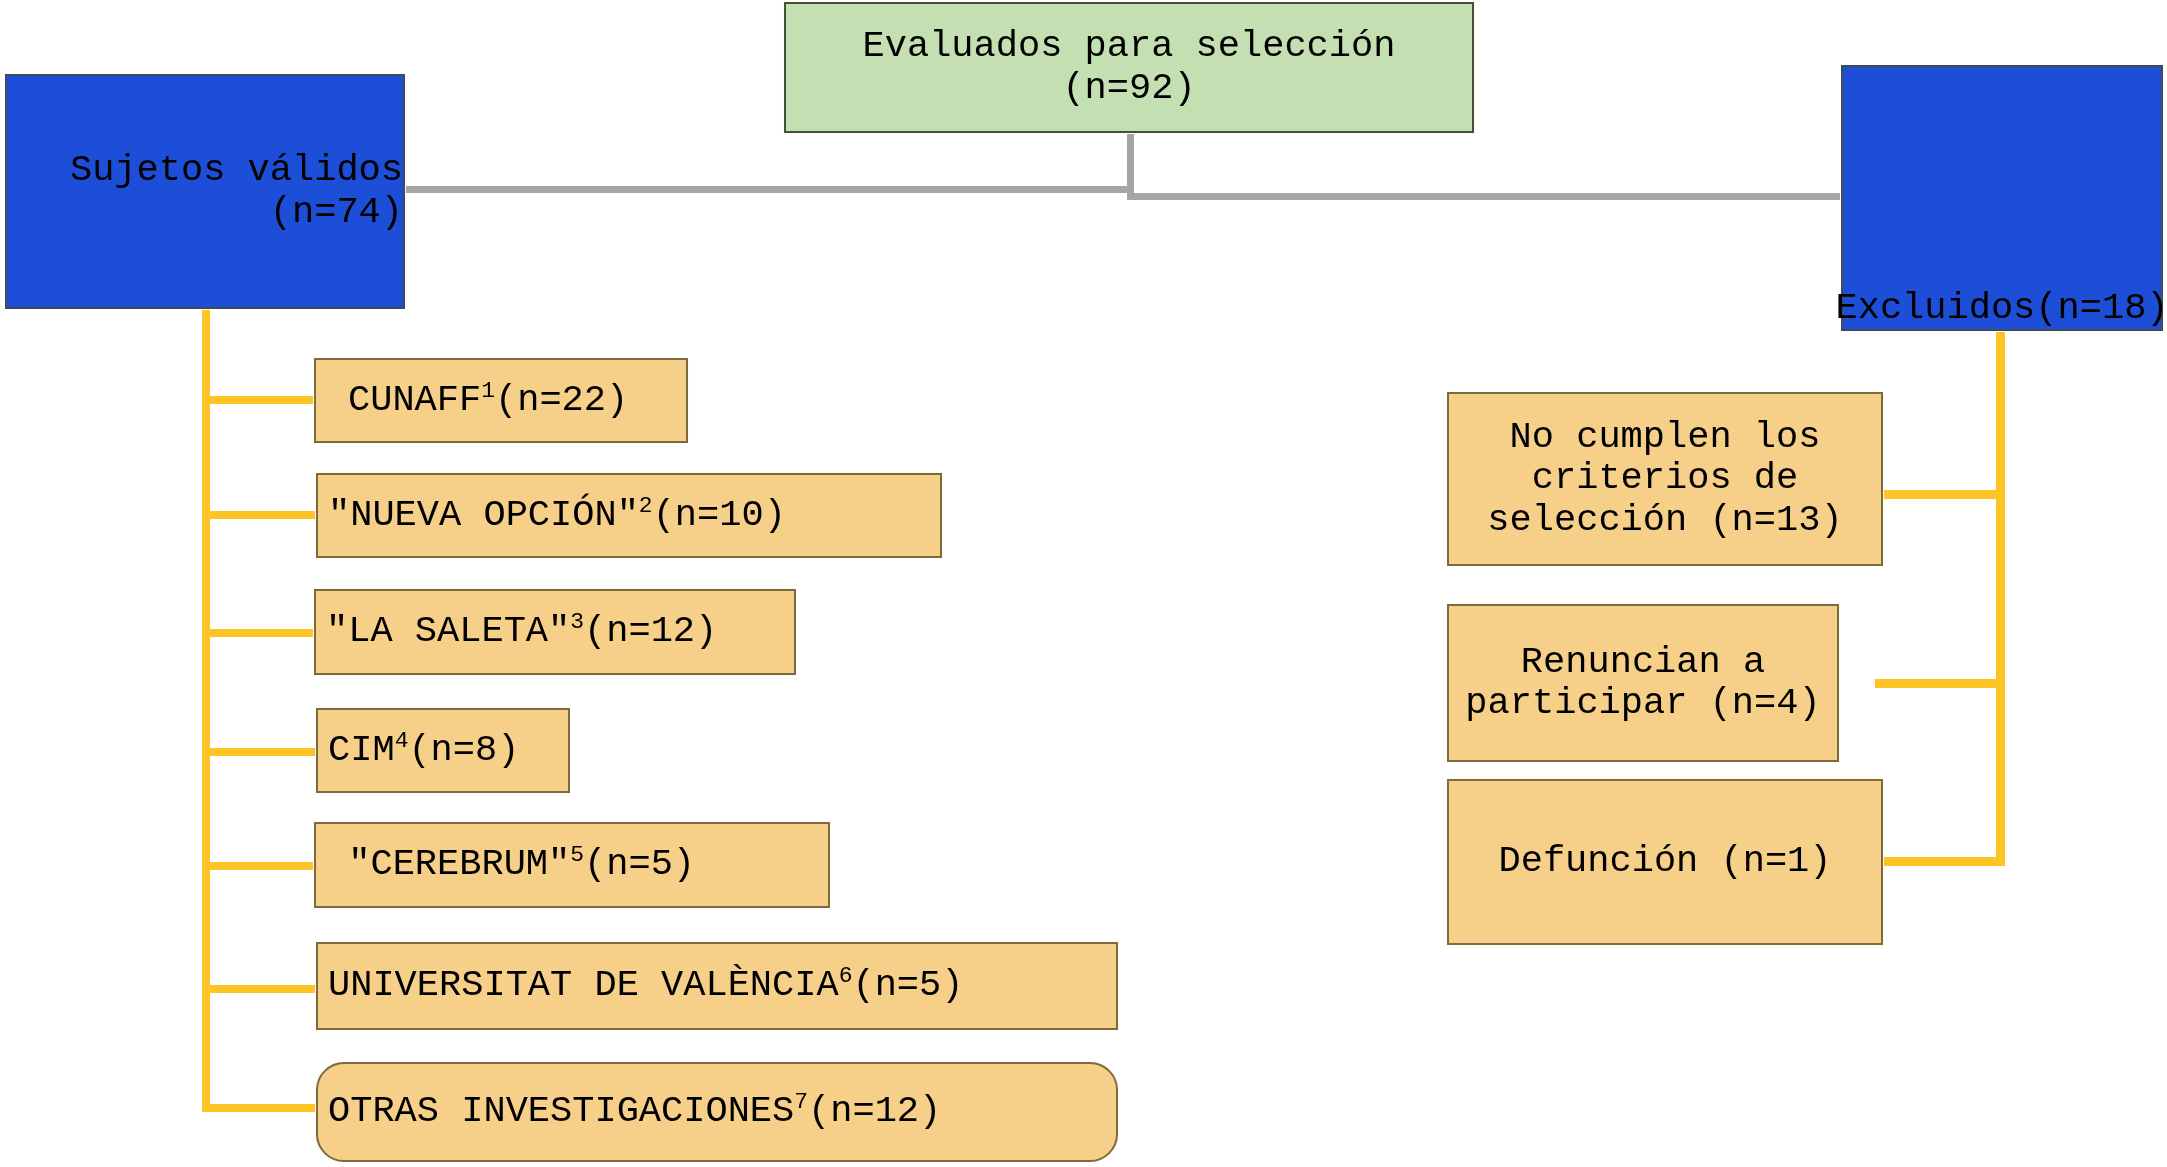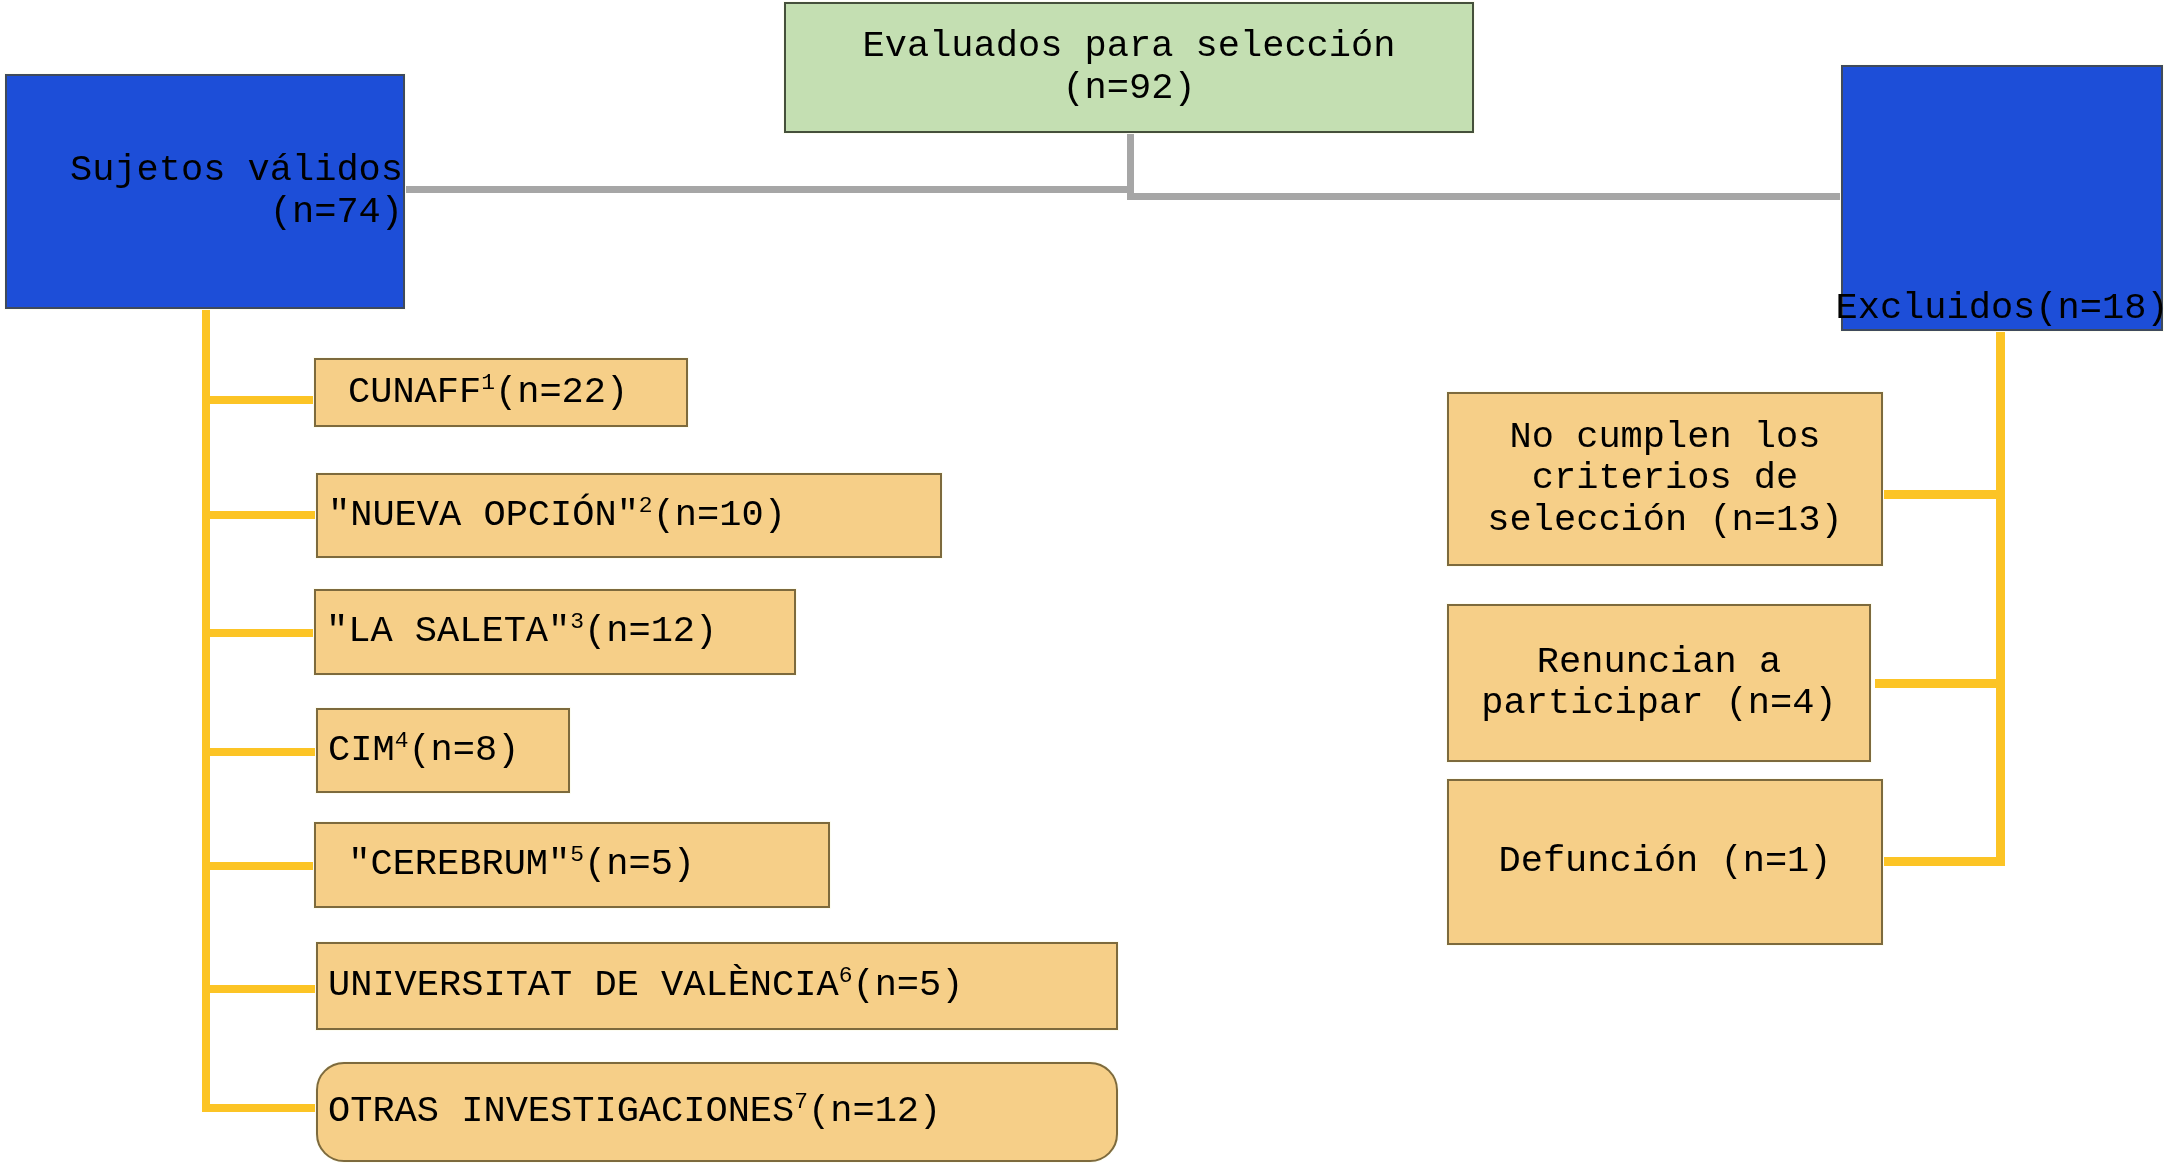--- a/index.html
+++ b/index.html
@@ -106,21 +106,21 @@
   <div class="node blue" style="left:5px; top:74px; width:400px; height:235px; flex-direction:column;">
     <span>Sujetos válidos</span>
     <span>(n=74)</span>
   </div>
 
   <div class="node blue" style="left:1841px; top:65px; width:322px; height:266px; flex-direction:row;">
     <span>Excluidos</span>
     <span>(n=18)</span>
   </div>
 
-  <div class="node orange left-align" style="left:314px; top:358px; width:374px; height:69px;padding-left:32px;">
+  <div class="node orange left-align" style="left:314px; top:358px; width:374px; height:85px;padding-left:32px;">
     <span><span>CUNAFF</span><span class="sup">1</span><span>(n=22)</span></span>
   </div>
 
   <div class="node orange left-align" style="left:316px; top:473px; width:626px; height:85px;">
     <span><span>"NUEVA OPCIÓN"</span><span class="sup">2</span><span>(n=10)</span></span>
   </div>
 
   <div class="node orange left-align" style="left:314px; top:589px; width:482px; height:86px;">
     <span><span>"LA SALETA"</span><span class="sup">3</span><span>(n=12)</span></span>
   </div>
@@ -140,21 +140,21 @@
   <div class="node orange left-align" style="left:316px; top:1062px; width:802px; height:100px;border-radius:28px;">
     <span><span>OTRAS INVESTIGACIONES</span><span class="sup">7</span><span>(n=12)</span></span>
   </div>
 
   <div class="node orange" style="left:1447px; top:392px; width:436px; height:174px;">
     <span>No cumplen los
 criterios de
 selección (n=13)</span>
   </div>
 
-  <div class="node orange" style="left:1447px; top:604px; width:424px; height:158px;">
+  <div class="node orange" style="left:1447px; top:604px; width:392px; height:158px;">
     <span>Renuncian a
 participar (n=4)</span>
   </div>
 
   <div class="node orange" style="left:1447px; top:779px; width:436px; height:166px;">
     <span>Defunción (n=1)</span>
   </div>
 
 </div>
 

